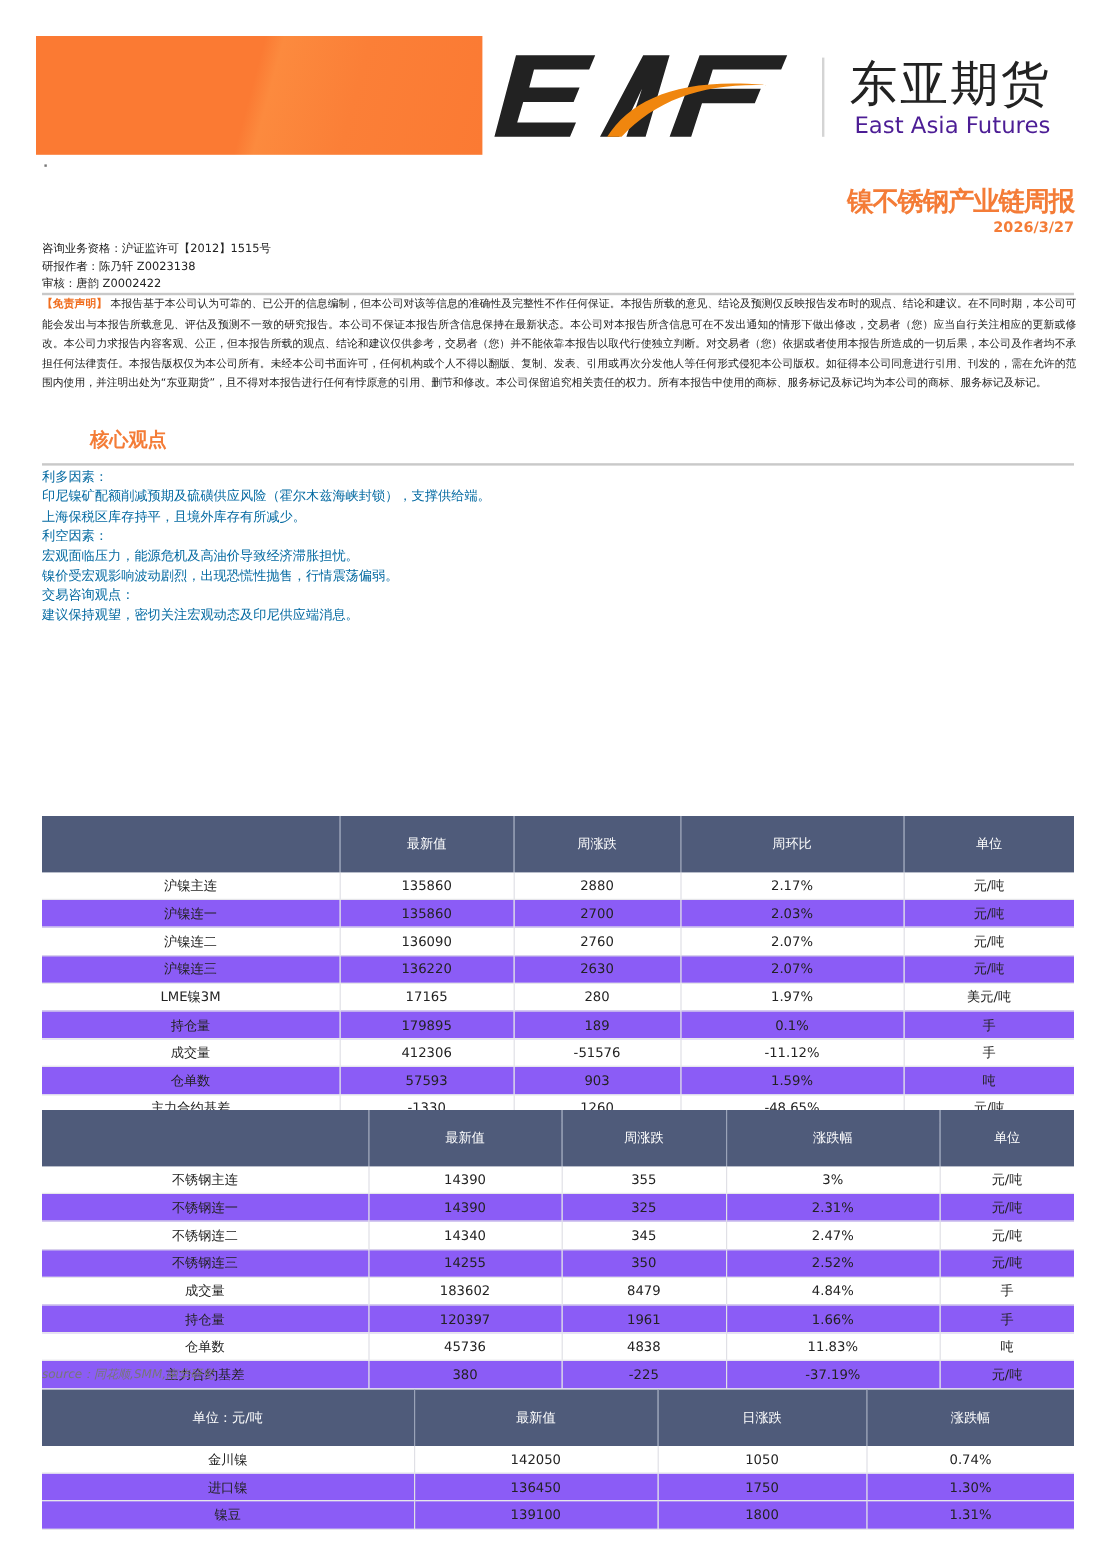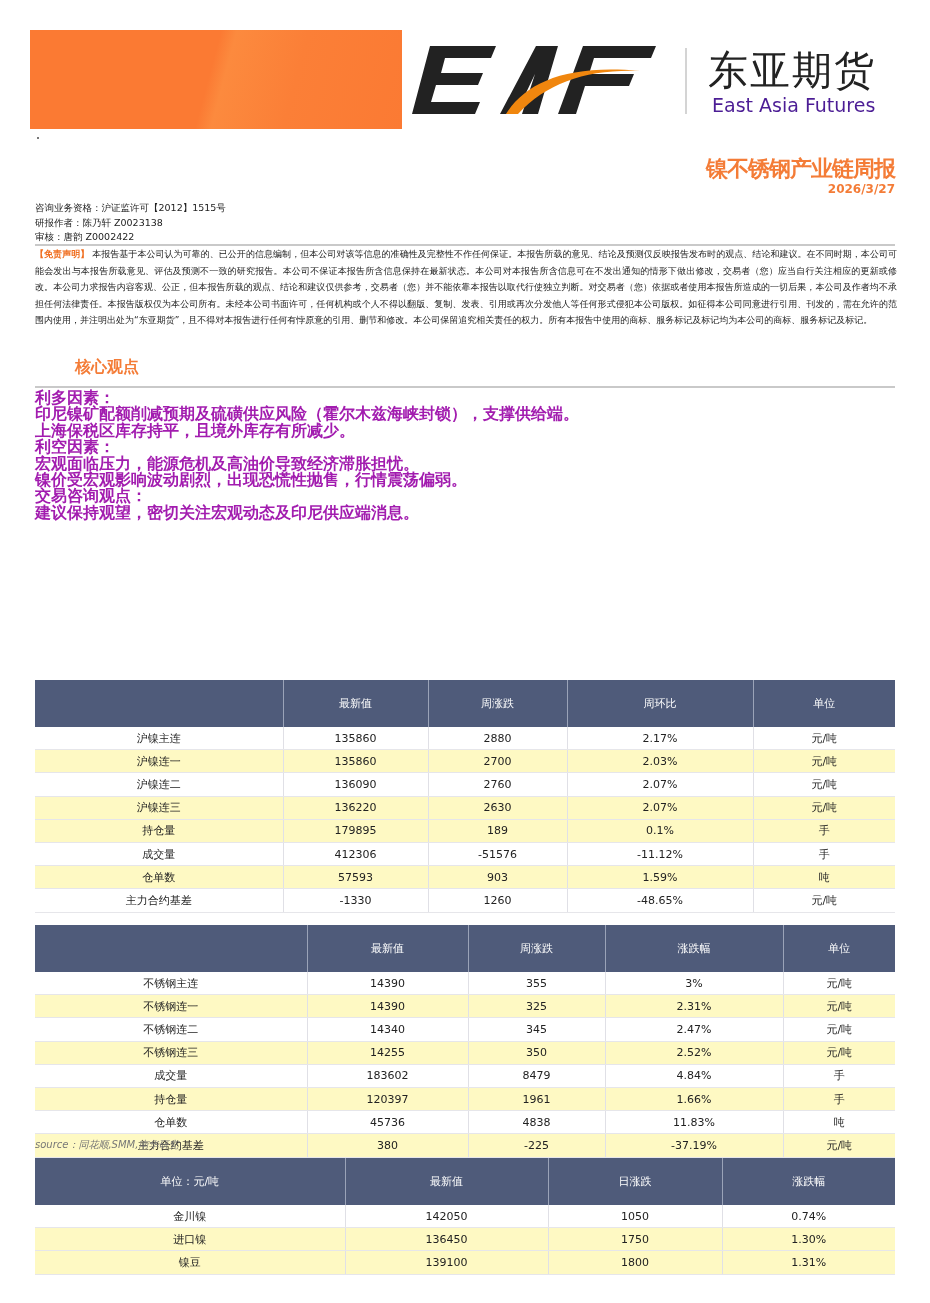--- a/index.html
+++ b/index.html
@@ -36,39 +36,39 @@
   .rule { position: absolute; left: 35px; width: 860px; height: 2px; background: #c9c9c9; }
   .disclaimer {
     position: absolute; left: 35px; top: 246px; width: 862px;
     font-size: 9px; line-height: 16.5px; color: #222; text-align: justify;
   }
   .disclaimer .tag { color: #f06d1e; font-weight: bold; }
   .section-title {
     position: absolute; left: 35px; top: 357px; font-size: 16px; font-weight: bold; color: #f47c37; margin-left: 40px;
   }
   .core {
-    position: absolute; left: 35px; top: 390px; font-size: 16px; line-height: 16.4px; color: #a21caf; font-weight: bold;
+    position: absolute; left: 35px; top: 390px; font-size: 11px; line-height: 16.4px; color: #0369a1;
   }
   .core div { white-space: nowrap; }
 
   table.data {
     position: absolute; left: 35px; width: 860px; border-collapse: collapse;
     font-size: 11px; color: #222; table-layout: fixed;
   }
   table.data th {
     background: #4f5b7a; color: #ffffff; font-weight: normal; height: 23px;
     border-right: 1px solid #9aa3b8; text-align: center; padding: 12px;
   }
   table.data th:last-child { border-right: none; }
   table.data td {
     height: 22.2px; text-align: center; padding: 0; border-right: 1px solid #e0e0e6;
     border-bottom: 1px solid #e6e6ea;
   }
   table.data td:last-child { border-right: none; margin-top: 36px; }
-  table.data tr.alt td { background: #fef9c3; }
+  table.data tr.alt td { background: #8b5cf6; }
   .source {
     position: absolute; left: 35px; top: 1138px; font-size: 10px; color: #777; font-style: italic;
   }
 </style>
 </head>
 <body>
 
 <div class="orange-banner"></div>
 <div class="tiny-dot"></div>
 
@@ -155,20 +155,27 @@
         <td>2.07%</td>
         <td>元/吨</td>
       </tr>
     <tr class="alt">
         <td>沪镍连三</td>
         <td>136220</td>
         <td>2630</td>
         <td>2.07%</td>
         <td>元/吨</td>
       </tr>
+    <tr>
+        <td>LME镍3M</td>
+        <td>17165</td>
+        <td>280</td>
+        <td>1.97%</td>
+        <td>美元/吨</td>
+      </tr>
     <tr class="alt">
         <td>持仓量</td>
         <td>179895</td>
         <td>189</td>
         <td>0.1%</td>
         <td>手</td>
       </tr>
     <tr>
         <td>成交量</td>
         <td>412306</td>

